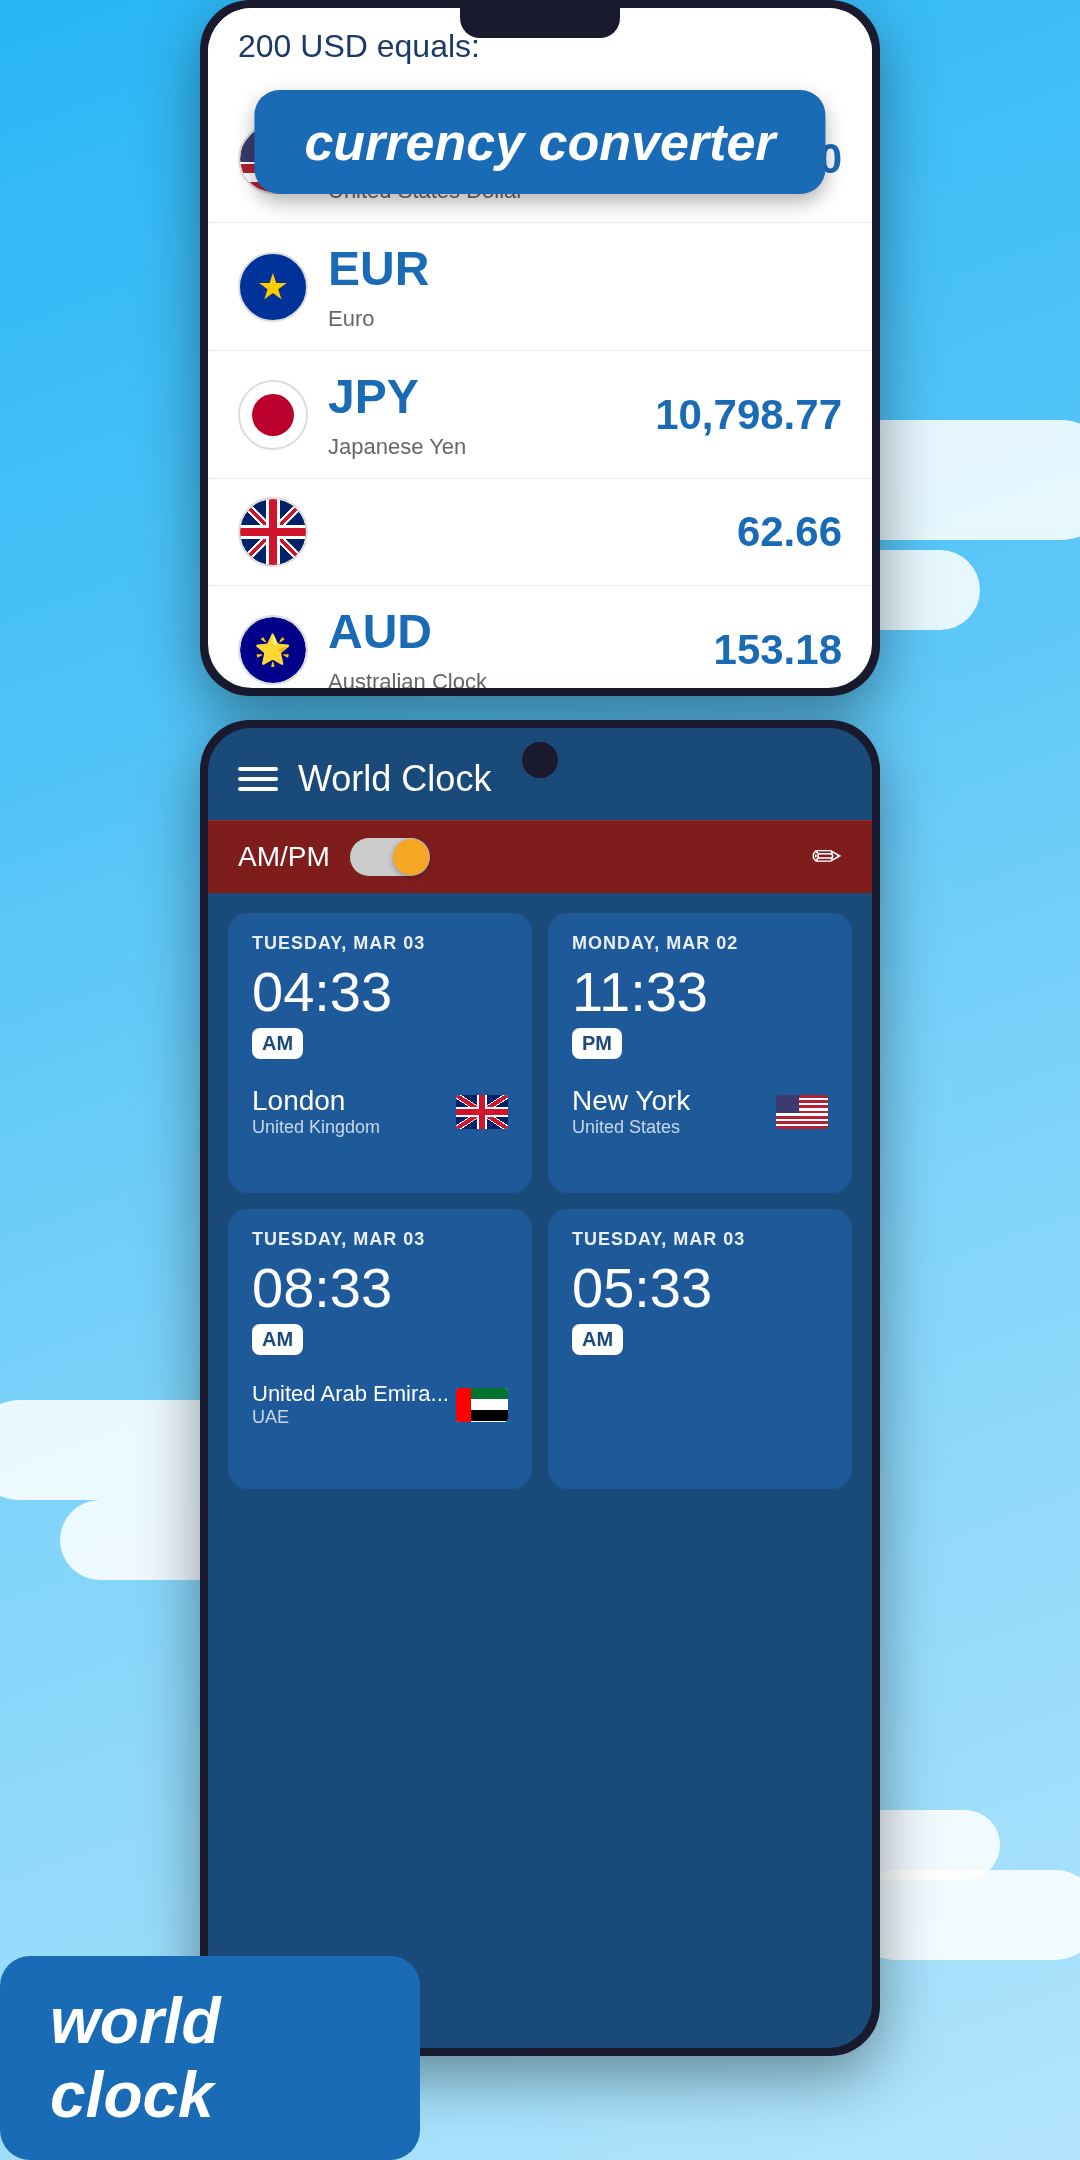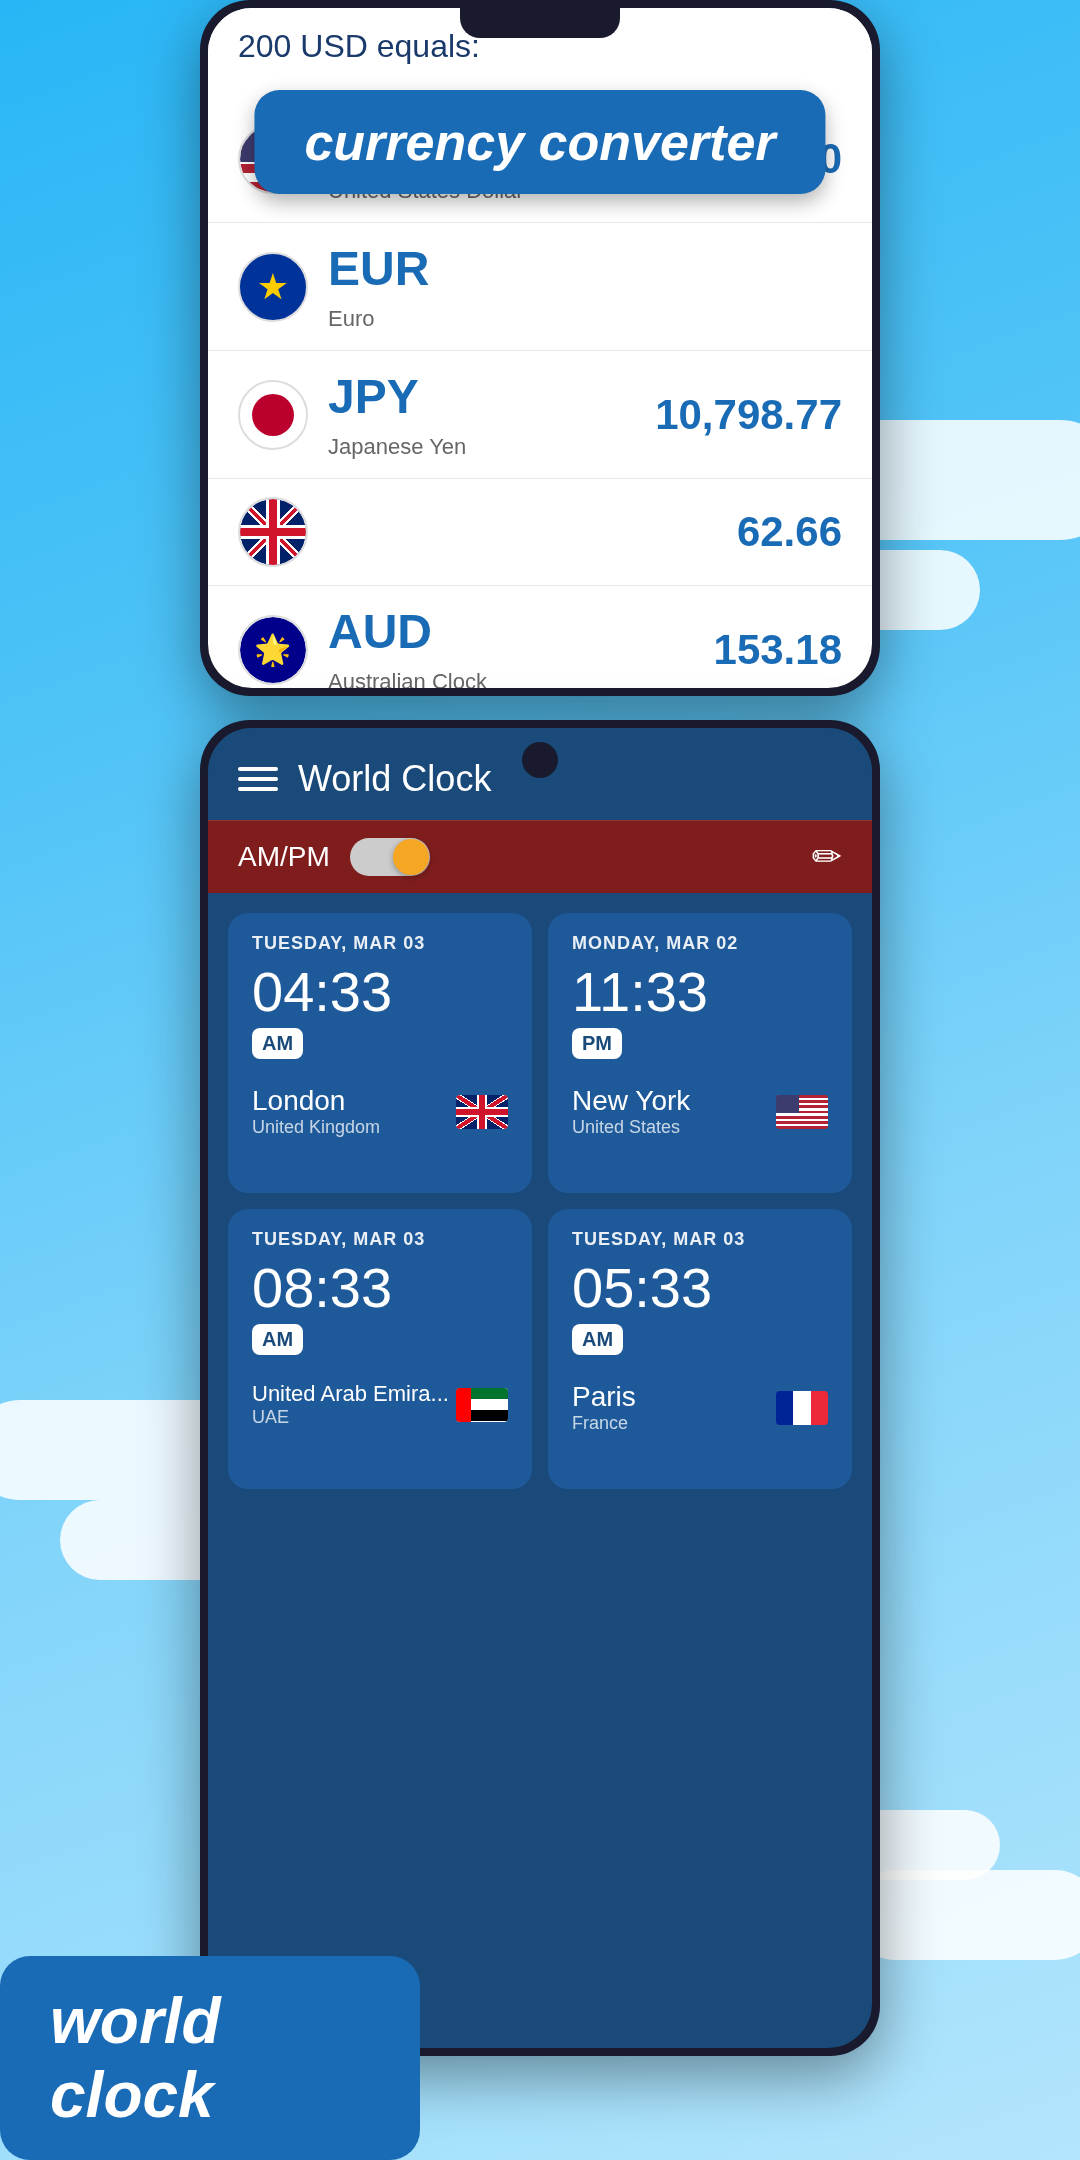--- a/index.html
+++ b/index.html
@@ -506,30 +506,19 @@
           </div>
         </div>
       </div>
 
       <div class="clock-card">
         <div class="card-date">TUESDAY, MAR 03</div>
         <div class="card-time">05:33</div>
         <div>
           <span class="ampm-badge">AM</span>
         </div>
-        <div class="card-footer">
-          <div>
-            <div class="card-city">Paris</div>
-            <div class="card-country">France</div>
-          </div>
-          <div class="flag-small" style="border-radius:4px;overflow:hidden;display:flex;">
-            <div style="flex:1;background:#002395;"></div>
-            <div style="flex:1;background:white;"></div>
-            <div style="flex:1;background:#ED2939;"></div>
-          </div>
-        </div>
       </div>
 
     </div>
   </div>
 </div>
 
 <div class="wc-label">world clock</div>
 
 </body></html>

